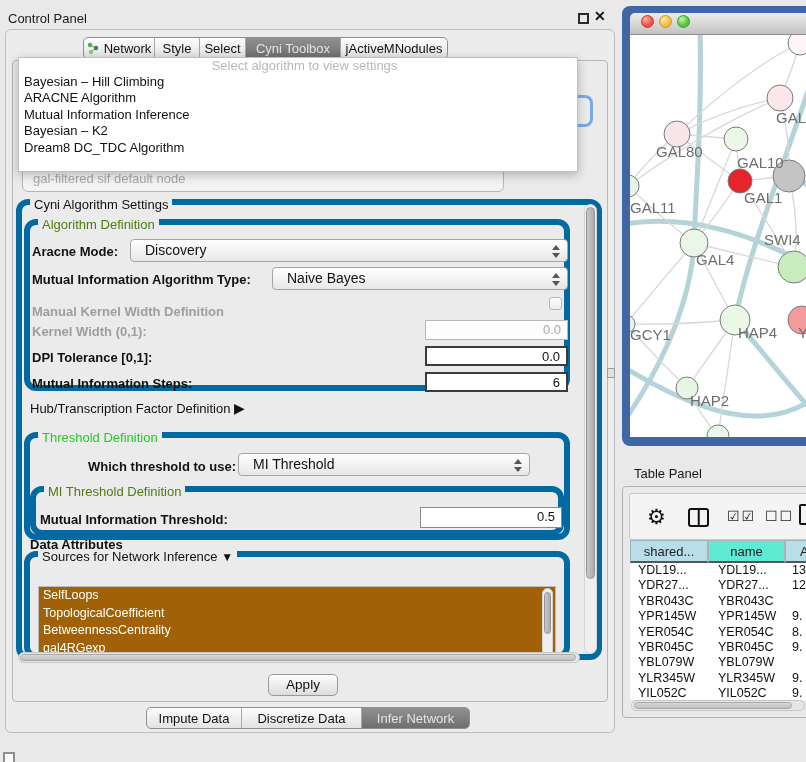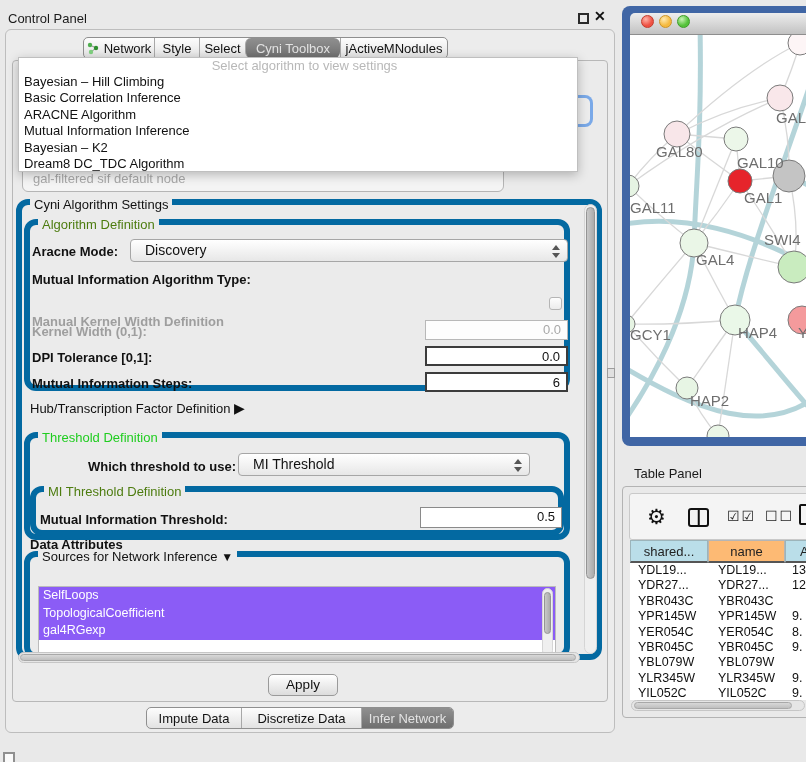--- a/index.html
+++ b/index.html
@@ -15,25 +15,25 @@
   .inner-panel { position:absolute; left:12px; top:60px; width:596px; height:642px; border:1px solid #b8b8b8; border-radius:4px; background:#ebebeb; }
 
   
   .tabbar { position:absolute; display:flex; height:22px; border:1px solid #8f8f8f; border-radius:5px; overflow:hidden;
             background:linear-gradient(#fdfdfd,#e2e2e2); font-size:13px; }
   .tabbar .seg { line-height:21px; text-align:center; color:#111; border-left:1px solid #a8a8a8; display:flex; align-items:center; justify-content:center; gap:4px; }
   .tabbar .seg:first-child { border-left:none; }
   .tabbar .seg.sel { background:linear-gradient(#909090,#6f6f6f); color:#e3e3e3; }
   .tabbar-top { left:83px; top:37px; }
   .tabbar-top .seg:nth-child(1){width:70px;} .tabbar-top .seg:nth-child(2){width:45px;}
-  .tabbar-top .seg:nth-child(3){width:46px;} .tabbar-top .seg:nth-child(4){width:95px;border-radius:6px;}
+  .tabbar-top .seg:nth-child(3){width:46px;} .tabbar-top .seg:nth-child(4){width:95px;}
   .tabbar-top .seg:nth-child(5){width:107px;}
   .tabbar-bottom { left:146px; top:707px; }
   .tabbar-bottom .seg:nth-child(1){width:94px;} .tabbar-bottom .seg:nth-child(2){width:120px;}
-  .tabbar-bottom .seg:nth-child(3){width:92px;}
+  .tabbar-bottom .seg:nth-child(3){width:108px;}
 
   
   .groupbox { position:absolute; border:6px solid #0369a1; border-radius:12px; }
   .gb-legend { position:absolute; top:-8px; left:8px; background:#ebebeb; padding:0 4px; font-size:13px; color:#111; white-space:nowrap; }
   .legend-blue { color:#4d7c0f; } .legend-green { color:#1fcd1f; }
 
   .lbl { position:absolute; font-size:13px; color:#111; white-space:nowrap; }
   .b { font-weight:bold; } .gray { color:#9e9e9e; }
 
   .combo { position:absolute; height:23px; border:1px solid #a6a6a6; border-radius:4px;
@@ -48,21 +48,21 @@
   .field.dark { border:2px solid #3c3c3c; }
   .field.med { border:1px solid #8a8a8a; height:21px; }
   .checkbox { position:absolute; width:13px; height:13px; border:1px solid #b5b5b5; border-radius:3px; background:linear-gradient(#fdfdfd,#ececec); }
 
   .vscroll { position:absolute; width:13px; background:#efefef; border:1px solid #d5d5d5; border-radius:7px; }
   .vscroll .thumb { position:absolute; left:1px; width:9px; background:linear-gradient(90deg,#c9c9c9,#ababab); border:1px solid #949494; border-radius:6px; }
   .hscroll { position:absolute; height:11px; background:#e6e6e6; border:1px solid #c6c6c6; border-radius:6px; }
   .hscroll .thumb { position:absolute; top:1px; height:7px; background:linear-gradient(#d8d8d8,#bfbfbf); border:1px solid #a8a8a8; border-radius:5px; }
 
   .attr-list { position:absolute; left:38px; top:586px; width:518px; height:72px; background:#fff; border:1px solid #bbb; overflow:hidden; }
-  .attr-item { height:17.5px; line-height:17.5px; background:#8b5cf6; color:#fff; font-size:12.5px; padding-left:4px; }
+  .attr-item { height:17.5px; line-height:17.5px; background:#a16207; color:#fff; font-size:12.5px; padding-left:4px; }
 
   .apply-btn { position:absolute; left:268px; top:674px; width:70px; height:22px; border:1px solid #9a9a9a; border-radius:5px;
                background:linear-gradient(#ffffff,#dcdcdc); font-size:13.5px; text-align:center; line-height:20px; color:#111; }
 
   
   .dd-overlay { position:absolute; left:18px; top:57px; width:560px; height:115px; background:#fff; border:1px solid #bfbfbf;
                 box-shadow:0 3px 10px rgba(0,0,0,.25); z-index:50; font-size:13px; }
   .dd-prompt { height:16px; line-height:15px; text-align:center; color:#b8b8b8;padding-left:13px; }
   .dd-item { height:16.4px; line-height:16px; padding-left:5px; color:#111; }
   .dd-item.sel { font-weight:normal; }
@@ -91,21 +91,21 @@
   .tp-window { position:absolute; left:622px; top:486px; width:200px; height:232px; background:#e9e9e9; border:1px solid #b3b3b3; border-radius:4px; }
   .tp-toolbar { position:absolute; left:629px; top:493px; width:186px; height:47px; background:#f4f4f4; border:1px solid #c9c9c9; border-radius:3px; }
   .icon-gear { position:absolute; left:647px; top:504px; font-size:21px; color:#111; line-height:26px; }
   .icon-cols { position:absolute; left:688px; top:508px; width:21px; height:19px; border:2.5px solid #111; border-radius:3px; }
   .icon-cols i { position:absolute; left:50%; top:0; width:2.5px; height:100%; background:#111; transform:translateX(-50%); }
   .icon-checks { position:absolute; top:508px; font-size:14px; color:#222; letter-spacing:2px; }
   .icon-doc { position:absolute; left:799px; top:504px; width:15px; height:21px; border:2.5px solid #111; border-radius:2px; background:#f4f4f4; }
 
   .tp-header { position:absolute; top:540px; height:23px; font-size:13px; color:#222; }
   .tp-th { position:absolute; top:0; height:23px; line-height:22px; text-align:center; border:1px solid #9cb4ba; border-bottom:2px solid #555; background:#badee9; overflow:hidden; }
-  .tp-th.plain { background:#fdba74; border-color:#b5b5b5; border-bottom:2px solid #555;text-align:center; }
+  .tp-th.plain { background:#5eead4; border-color:#b5b5b5; border-bottom:2px solid #555;text-align:center; }
   .tp-body { position:absolute; left:630px; top:563px; width:176px; height:137px; background:#fff; overflow:hidden; }
   .tp-row { display:flex; height:15.4px; line-height:15.4px; font-size:12.5px; color:#111; }
   .tp-c1 { width:78px; padding-left:8px; overflow:hidden; white-space:nowrap; }
   .tp-c2 { width:77px; padding-left:10px; overflow:hidden; white-space:nowrap; }
   .tp-c3 { flex:1; padding-left:7px; overflow:hidden; white-space:nowrap; }
 
   .mini-float { position:absolute; left:3px; top:752px; width:12px; height:12px; border:2px solid #8f8f8f; background:#fafafa; }
   svg text { font-family:"Liberation Sans", sans-serif; }
 </style>
 </head>
@@ -144,21 +144,20 @@
   </div>
 
   <div class="inner-panel"></div>
 
   <div class="combo-focus"></div>
   <div class="combo-ghost">gal-filtered sif default node</div>
 
   <div class="dd-overlay">
     <div class="dd-prompt">Select algorithm to view settings</div>
     <div class="dd-item">Bayesian – Hill Climbing</div>
-    <div class="dd-item">Basic Correlation Inference</div>
     <div class="dd-item sel">ARACNE Algorithm</div>
     <div class="dd-item">Mutual Information Inference</div>
     <div class="dd-item">Bayesian – K2</div>
     <div class="dd-item">Dream8 DC_TDC Algorithm</div>
   </div>
 
   <div class="groupbox" style="left:16px; top:199px; width:586px; height:461px;">
     <span class="gb-legend">Cyni Algorithm Settings</span>
   </div>
   <div class="vscroll" style="left:584px; top:204px; height:450px;">
@@ -170,21 +169,28 @@
   </div>
   <div class="lbl b" style="left:32px; top:244px;">Aracne Mode:</div>
   <div class="combo" style="left:130px; top:239px; width:438px;">
     <span>Discovery</span>
     <span class="stepper">
         <i class="up"></i>
         <i class="down"></i>
       </span>
   </div>
   <div class="lbl b" style="left:32px; top:272px;">Mutual Information Algorithm Type:</div>
-  <div class="lbl b gray" style="left:32px; top:314px;">Manual Kernel Width Definition</div>
+  <div class="combo" style="left:272px; top:267px; width:296px;">
+    <span>Naive Bayes</span>
+    <span class="stepper">
+        <i class="up"></i>
+        <i class="down"></i>
+      </span>
+  </div>
+  <div class="lbl b gray" style="left:32px; top:304px;">Manual Kernel Width Definition</div>
   <div class="checkbox" style="left:549px; top:297px;"></div>
   <div class="lbl b gray" style="left:32px; top:324px;">Kernel Width (0,1):</div>
   <div class="field dis" style="left:425px; top:320px; width:143px;">0.0</div>
   <div class="lbl b" style="left:32px; top:350px;">DPI Tolerance [0,1]:</div>
   <div class="field dark" style="left:425px; top:346px; width:143px;">0.0</div>
   <div class="lbl b" style="left:32px; top:376px;">Mutual Information Steps:</div>
   <div class="field dark" style="left:425px; top:372px; width:143px;">6</div>
 
   <div class="lbl" style="left:30px; top:400px;">
     <span>Hub/Transcription Factor Definition</span>
@@ -212,20 +218,21 @@
     <span class="gb-legend">
       <span>Sources for Network Inference</span>
       <span style="font-size:12px;">▼</span>
     </span>
   </div>
   <div class="lbl b" style="left:30px; top:537px;">Data Attributes</div>
   <div class="attr-list">
 
   <div class="attr-item">SelfLoops</div>
       <div class="attr-item">TopologicalCoefficient</div>
+      <div class="attr-item">BetweennessCentrality</div>
       <div class="attr-item">gal4RGexp</div>
     </div>
   <div class="vscroll" style="left:542px; top:588px; height:68px; width:11px;">
     <div class="thumb" style="top:3px; height:42px; width:7px;"></div>
   </div>
   <div class="hscroll" style="left:18px; top:652px; width:562px;">
     <div class="thumb" style="left:1px; width:556px;"></div>
   </div>
 
   <div class="apply-btn">Apply</div>

